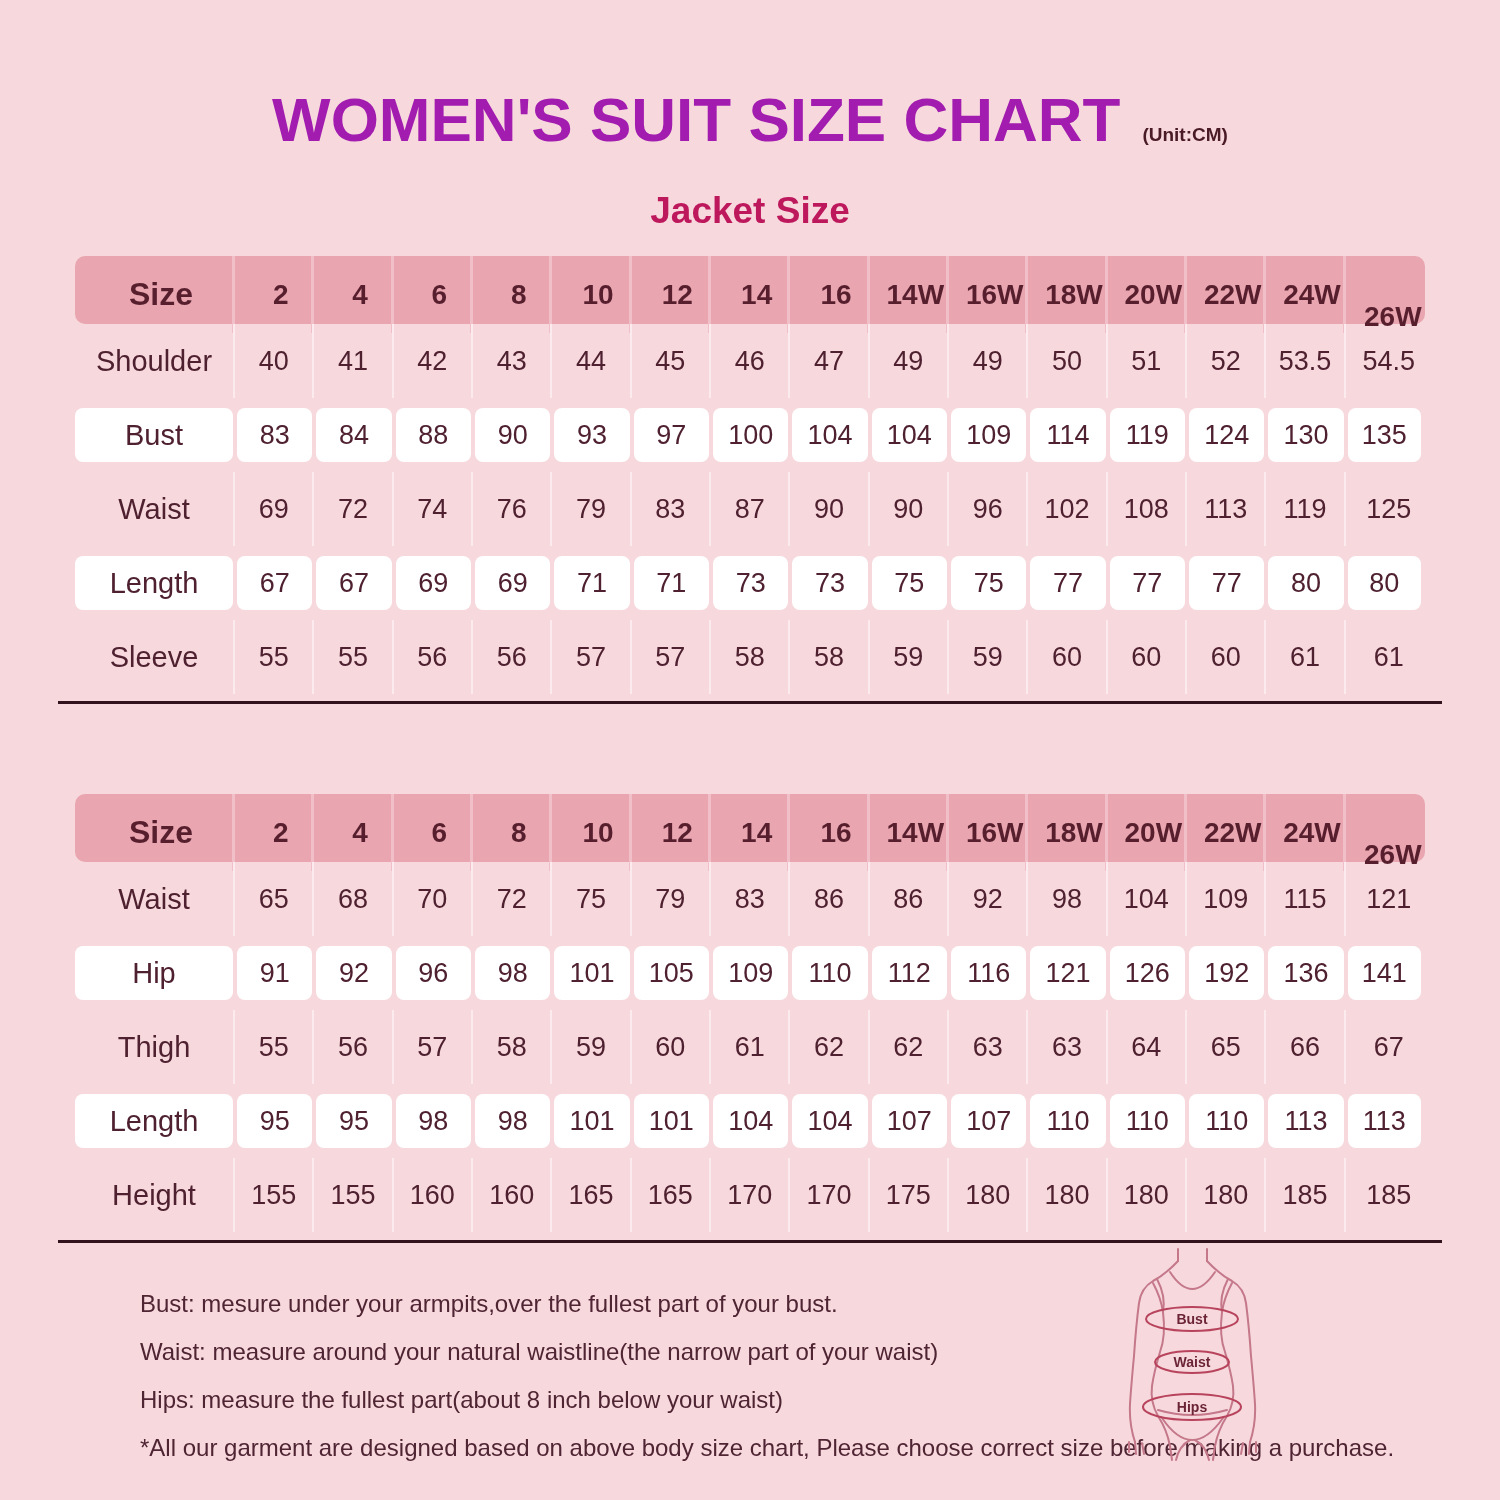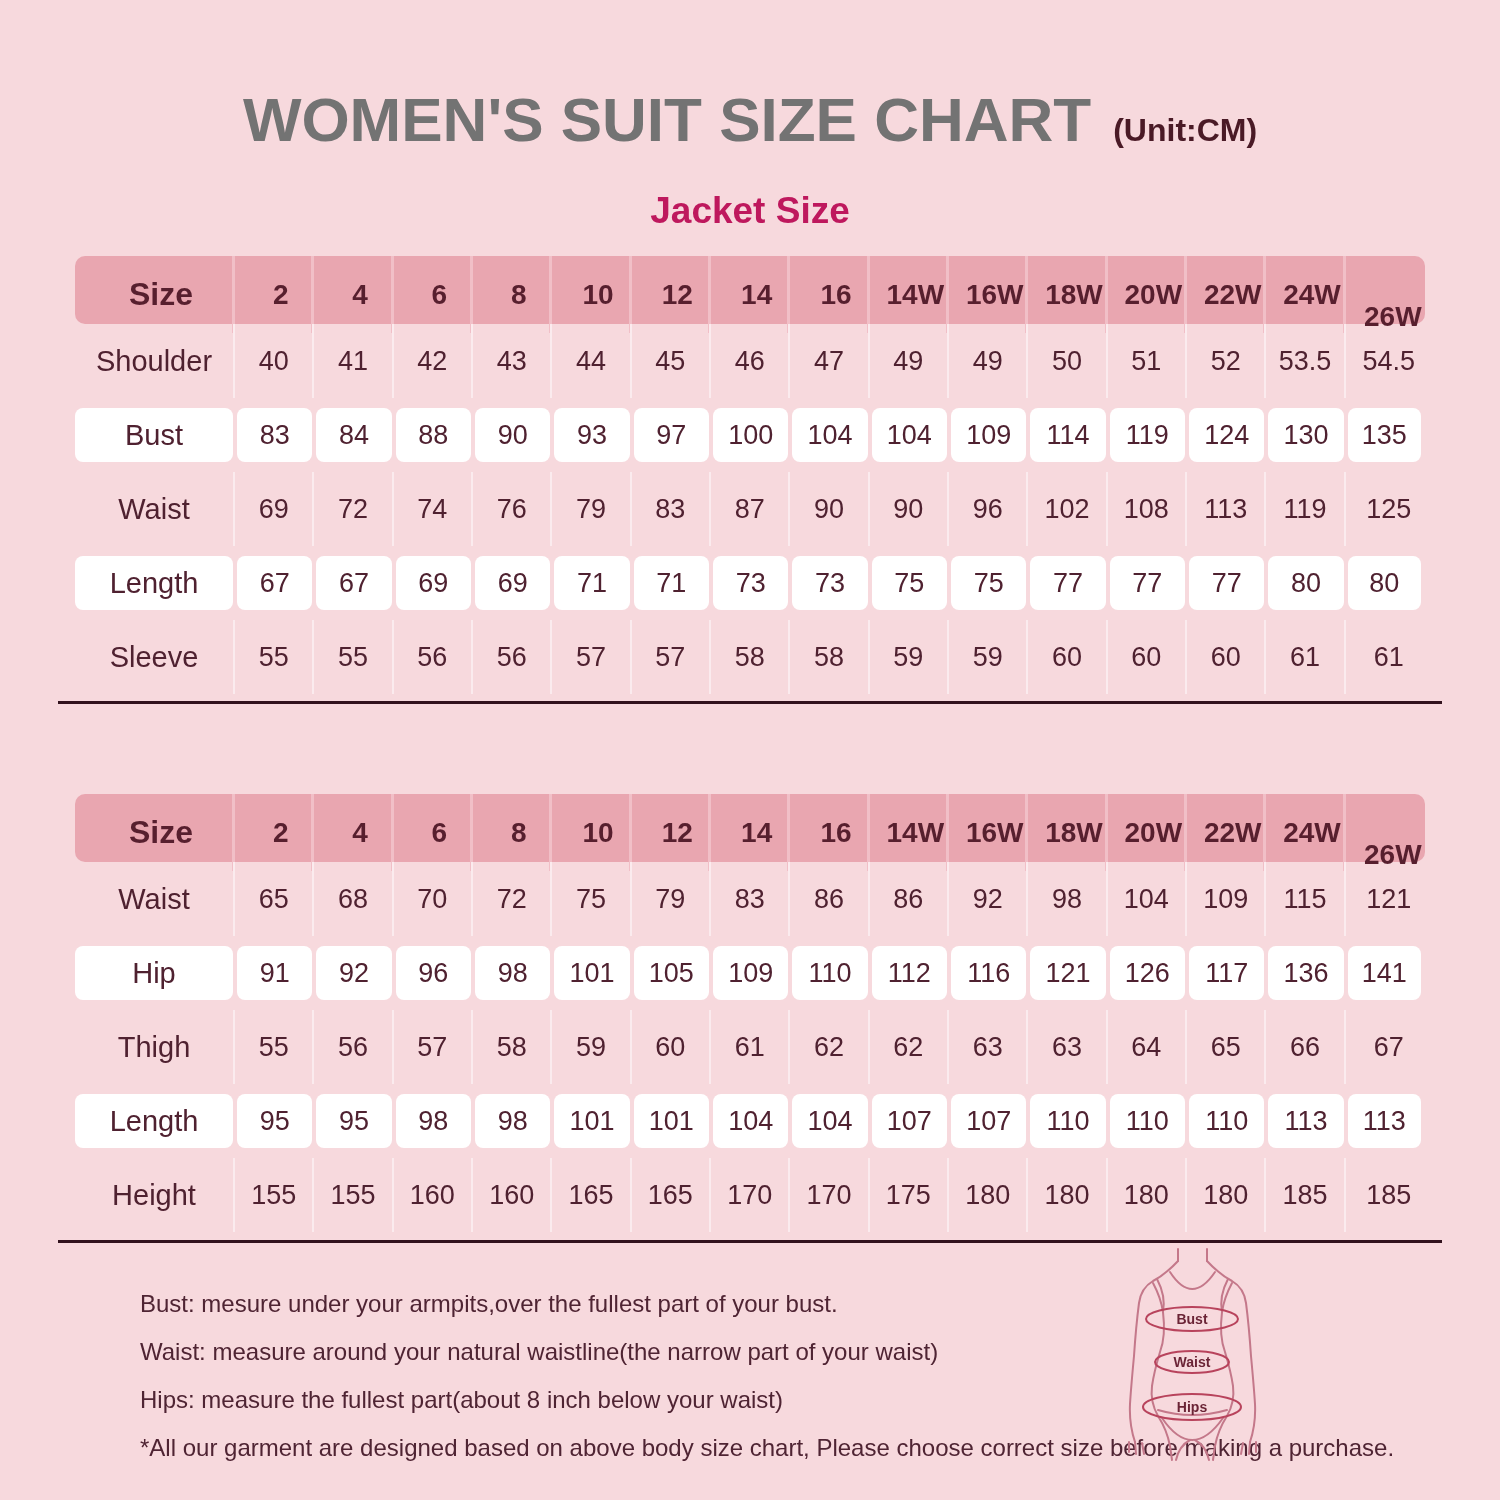--- a/index.html
+++ b/index.html
@@ -5,22 +5,22 @@
   html,body { margin:0; padding:0; }
   #page {
     position:relative; width:1500px; height:1500px;
     background:#f7d9dd; overflow:hidden;
     font-family:"Liberation Sans", sans-serif; color:#4e1d2b;
   }
   .title-wrap {
     position:absolute; top:84px; left:0; width:100%;
     display:flex; justify-content:center; align-items:baseline; gap:22px;
   }
-  .main-title { font-size:62px; font-weight:bold; letter-spacing:0px; color:#737373; }
-  .unit { font-size:32px; font-weight:600; color:#4a1a26; }
+  .main-title { font-size:62px; font-weight:bold; letter-spacing:0px; color:#a21caf; }
+  .unit { font-size:19px; font-weight:600; color:#4a1a26; }
   .section-heading {
     position:absolute; width:100%; text-align:center;
     font-size:37px; font-weight:bold; color:#be185d;
   }
   #jacket-heading { top:190px; }
   #pants-heading  { top:718px; }
 
   .size-table { position:absolute; left:75px; width:1350px; }
   #jacket-table { top:256px; }
   #pants-table  { top:794px; }
@@ -222,21 +222,21 @@
         <div class="cell">96</div>
         <div class="cell">98</div>
         <div class="cell">101</div>
         <div class="cell">105</div>
         <div class="cell">109</div>
         <div class="cell">110</div>
         <div class="cell">112</div>
         <div class="cell">116</div>
         <div class="cell">121</div>
         <div class="cell">126</div>
-        <div class="cell">117</div>
+        <div class="cell">192</div>
         <div class="cell">136</div>
         <div class="cell">141</div>
       </div>
       <div class="trow pink-row">
         <div class="cell labelcol">Thigh</div>
         <div class="cell">55</div>
         <div class="cell">56</div>
         <div class="cell">57</div>
         <div class="cell">58</div>
         <div class="cell">59</div>

